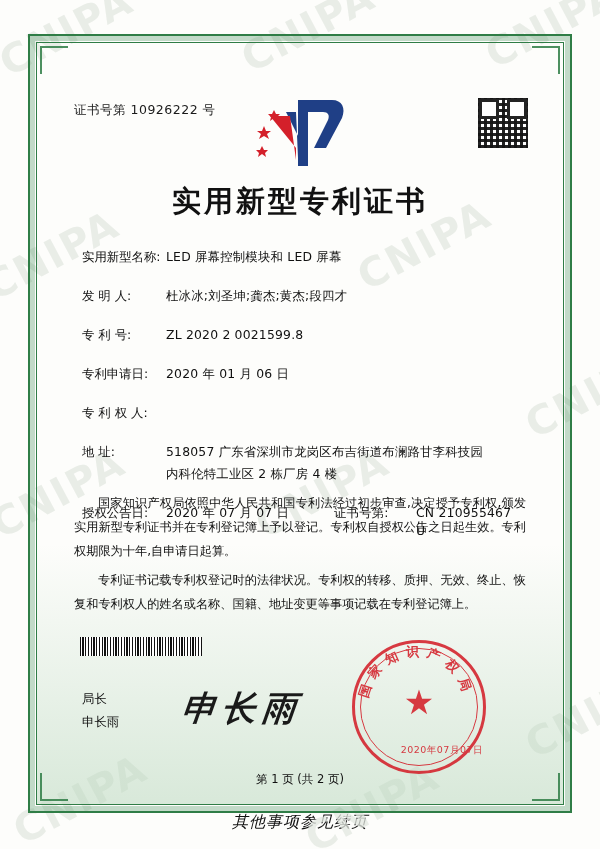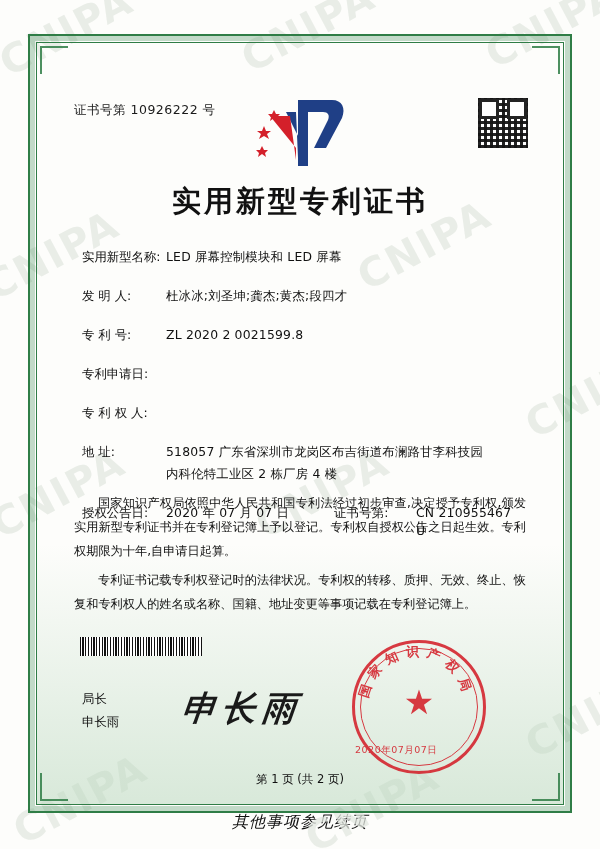--- a/index.html
+++ b/index.html
@@ -271,21 +271,21 @@
     transform: translate(-50%, -50%);
     font-size: 34px;
     color: #d4202a;
     line-height: 1;
   }
   .seal .seal-date {
     position: absolute;
     left: 0;
     right: 0;
     bottom: 14px;
-    text-align: left;
+    text-align: right;
     font-size: 9.5px;
     color: #d4202a;
     letter-spacing: .5px;
   }
 
   
   .page-no {
     position: absolute;
     left: 0; right: 0;
     top: 772px;
@@ -363,20 +363,21 @@
         <span class="val">杜冰冰;刘圣坤;龚杰;黄杰;段四才</span>
       </div>
 
       <div class="row">
         <span class="lab">专 利 号:</span>
         <span class="val">ZL 2020 2 0021599.8</span>
       </div>
 
       <div class="row">
         <span class="lab">专利申请日:</span>
+        <span class="val">2020 年 01 月 06 日</span>
       </div>
 
       <div class="row">
         <span class="lab">专 利 权 人:</span>
       </div>
 
       <div class="row">
         <span class="lab">地        址:</span>
         <span class="val">
           <span>518057  广东省深圳市龙岗区布吉街道布澜路甘李科技园</span>

